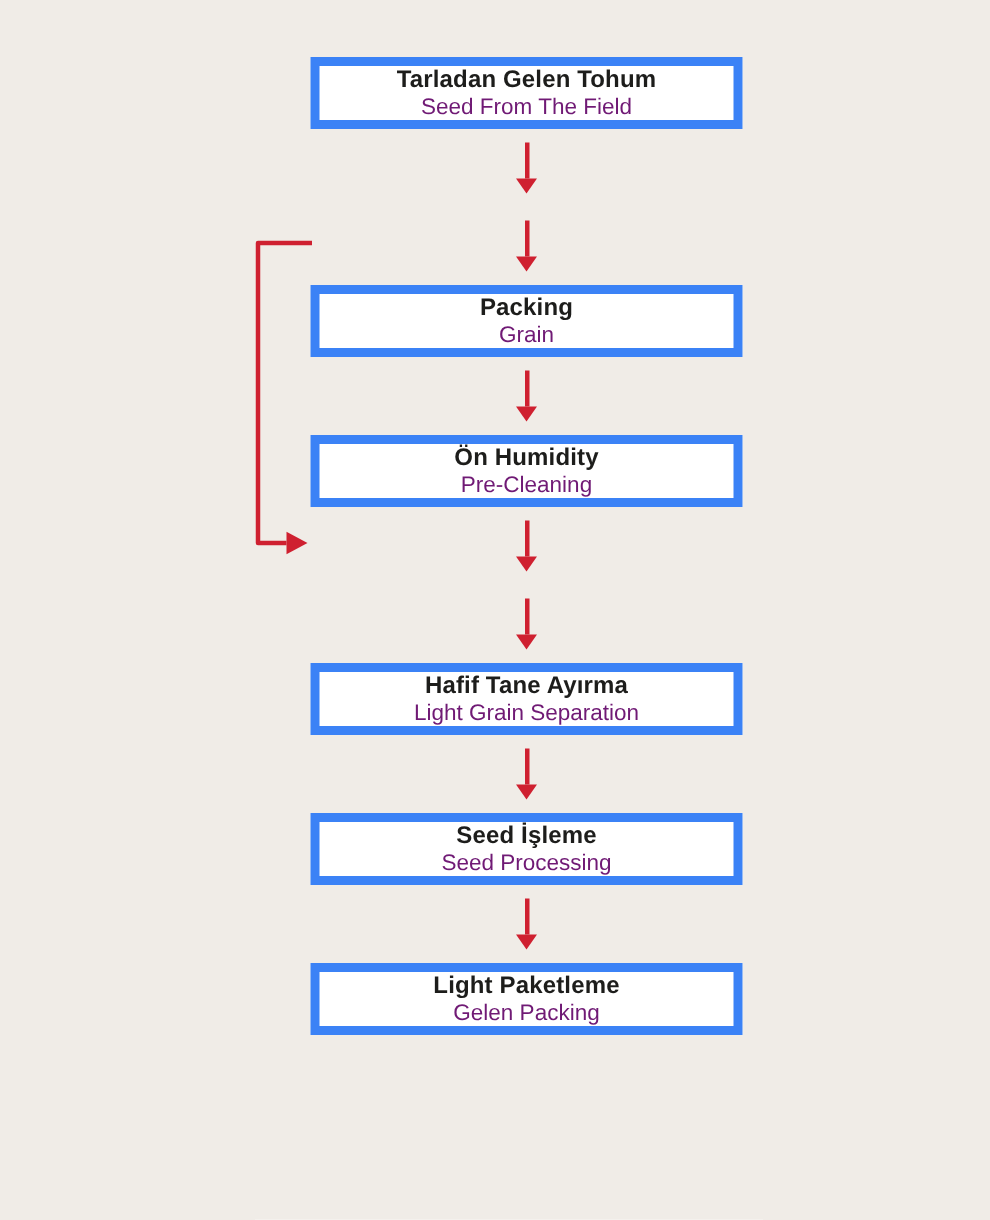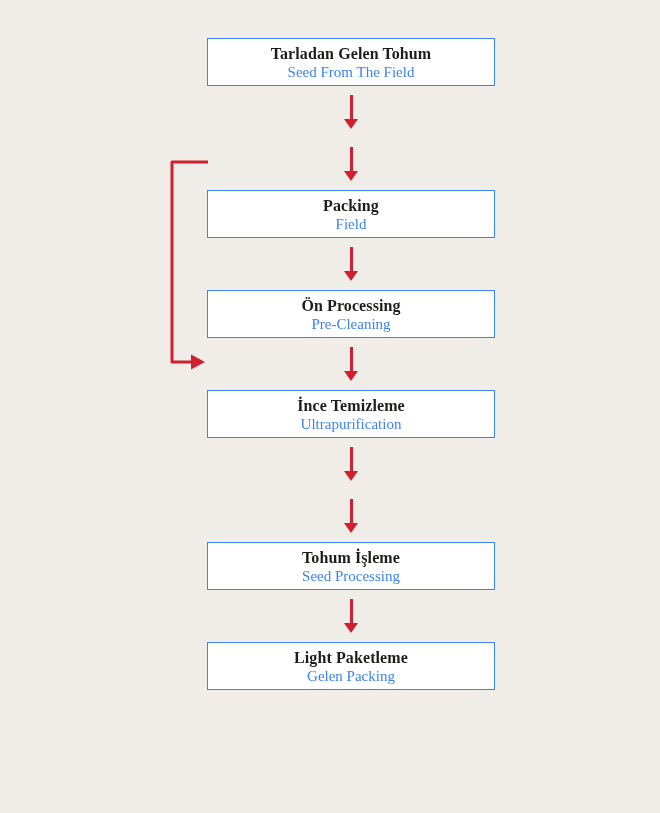--- a/index.html
+++ b/index.html
@@ -21,39 +21,38 @@
     width: 288px;
     display: flex;
     flex-direction: column;
     align-items: center;
   }
   .box {
     box-sizing: border-box;
     width: 100%;
     height: 48px;
     background: #ffffff;
-    border: 1px solid #3b82f6;
+    border: 6px solid #3b82f6;
     display: flex;
     flex-direction: column;
     align-items: center;
     justify-content: center;
     text-align: center;
-    font-family: Liberation Serif, serif;
   }
   .box .title {
     font-weight: bold;
     font-size: 16px;
     line-height: 19px;
     color: #1d1d1b;
     letter-spacing: 0.1px;
   }
   .box .subtitle {
     font-size: 15px;
     line-height: 18px;
-    color: #3b82f6;
+    color: #701a75;
   }
   .arrow {
     height: 52px;
     display: flex;
     flex-direction: column;
     align-items: center;
     justify-content: center;
   }
   .arrow .shaft {
     width: 3px;
@@ -97,56 +96,56 @@
     </div>
 
 
     <div class="arrow">
       <div class="shaft"></div>
       <div class="head"></div>
     </div>
 
     <div class="box">
       <div class="title">Packing</div>
-      <div class="subtitle">Field</div>
+      <div class="subtitle">Grain</div>
     </div>
 
     <div class="arrow">
       <div class="shaft"></div>
       <div class="head"></div>
     </div>
 
     <div class="box">
-      <div class="title">Ön Processing</div>
+      <div class="title">Ön Humidity</div>
       <div class="subtitle">Pre-Cleaning</div>
-    </div>
-
-    <div class="arrow">
-      <div class="shaft"></div>
-      <div class="head"></div>
-    </div>
-
-    <div class="box">
-      <div class="title">İnce Temizleme</div>
-      <div class="subtitle">Ultrapurification</div>
     </div>
 
     <div class="arrow">
       <div class="shaft"></div>
       <div class="head"></div>
     </div>
 
 
     <div class="arrow">
       <div class="shaft"></div>
       <div class="head"></div>
     </div>
 
     <div class="box">
-      <div class="title">Tohum İşleme</div>
+      <div class="title">Hafif Tane Ayırma</div>
+      <div class="subtitle">Light Grain Separation</div>
+    </div>
+
+    <div class="arrow">
+      <div class="shaft"></div>
+      <div class="head"></div>
+    </div>
+
+    <div class="box">
+      <div class="title">Seed İşleme</div>
       <div class="subtitle">Seed Processing</div>
     </div>
 
     <div class="arrow">
       <div class="shaft"></div>
       <div class="head"></div>
     </div>
 
     <div class="box">
       <div class="title">Light Paketleme</div>

